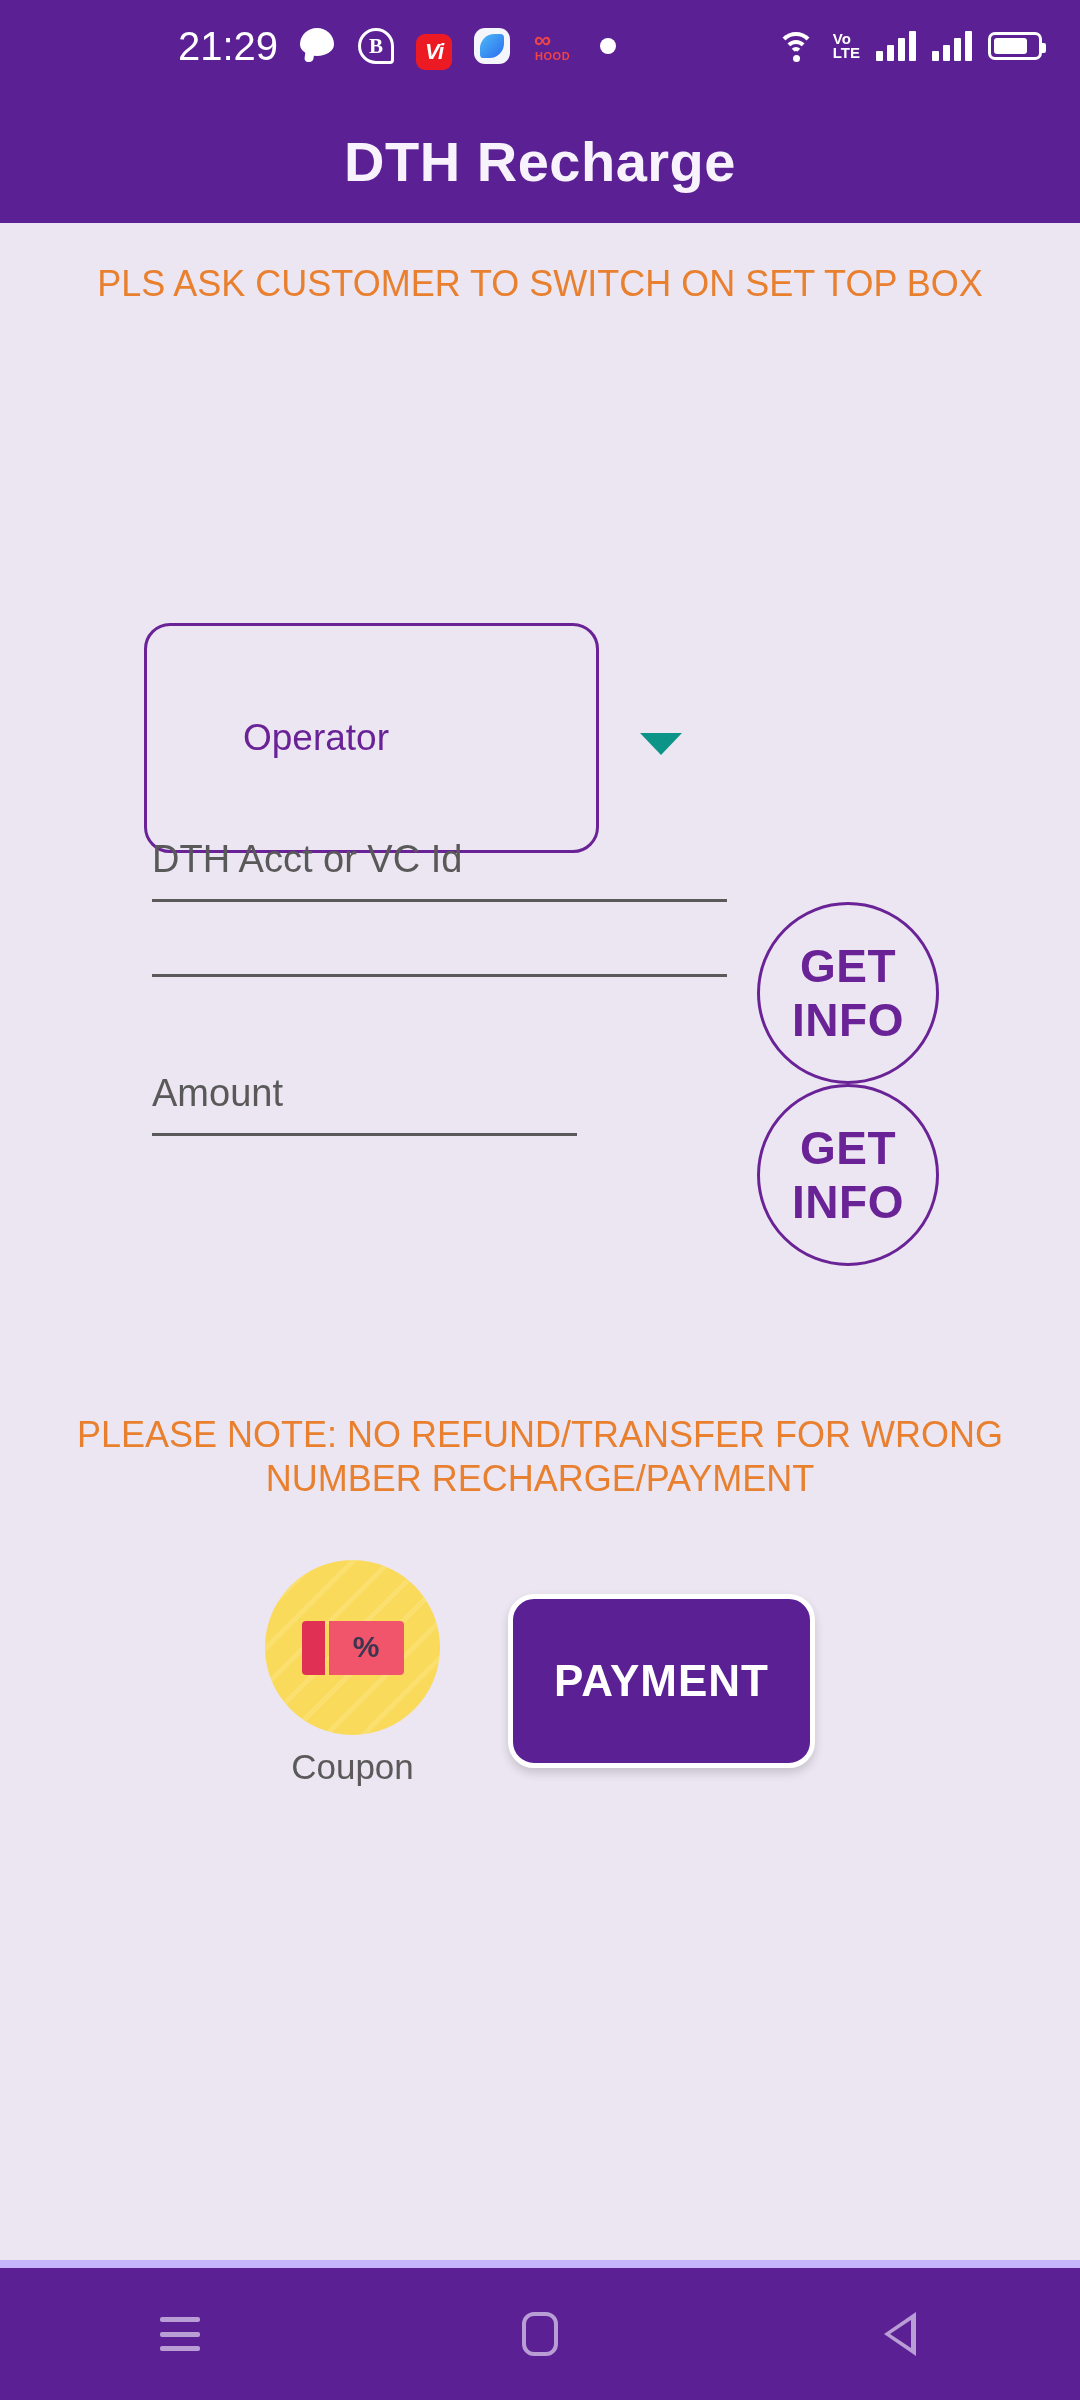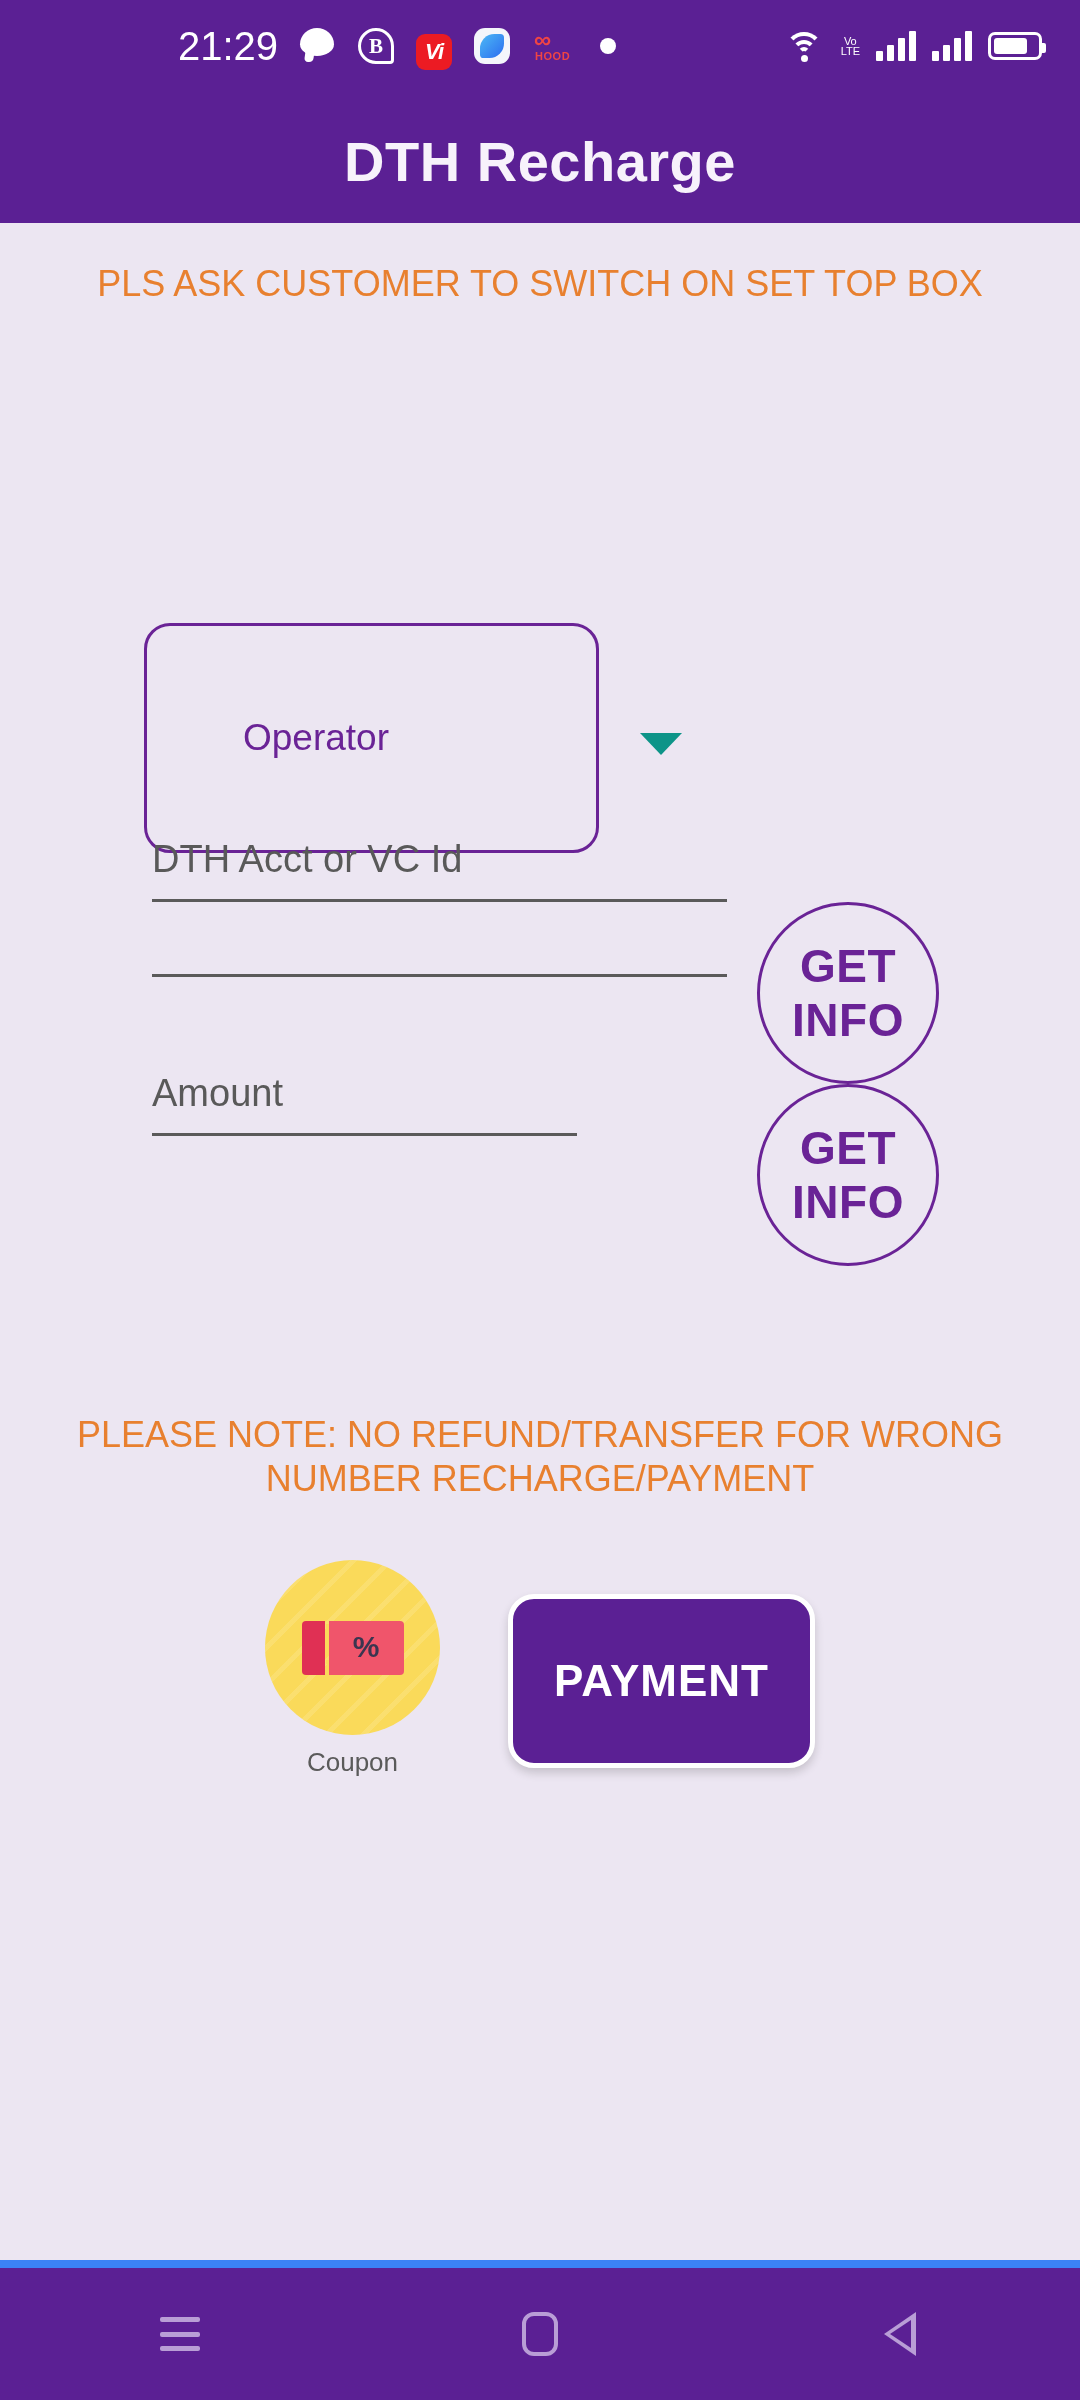--- a/index.html
+++ b/index.html
@@ -5,21 +5,21 @@
   * { margin:0; padding:0; box-sizing:border-box; }
   html, body {
     width:1080px; height:2400px;
     background:#ece6f2;
     font-family:"Liberation Sans", sans-serif;
     overflow:hidden;
   }
   #screen {
     position:relative;
     width:1080px; height:2400px;
-    background:#3b82f6;
+    background:#c4b5fd;
   }
 
   
   .statusbar {
     position:absolute; left:0; top:0; width:1080px; height:92px;
     background:#5b2094;
     display:flex; align-items:center;
   }
   .sb-left {
     position:absolute; left:178px; top:0; height:92px;
@@ -98,22 +98,22 @@
     border-radius:50%;
   }
   .ic-wifi b:nth-child(1){ left:0; top:2px; width:38px; height:38px; }
   .ic-wifi b:nth-child(2){ left:7px; top:10px; width:24px; height:24px; }
   .ic-wifi b:nth-child(3){ left:13px; top:17px; width:12px; height:12px; }
   .ic-wifi i {
     position:absolute; left:16px; top:25px; width:7px; height:7px;
     background:#fff; border-radius:50%;
   }
   .ic-volte {
-    color:#fff; font-size:11px; font-weight:normal; line-height:0.92;
-    text-align:center; letter-spacing:0px;
+    color:#fff; font-size:15px; font-weight:bold; line-height:0.92;
+    text-align:left; letter-spacing:0px;
   }
   .bars { display:flex; align-items:flex-end; gap:4px; height:30px; }
   .bars s { display:block; width:7px; background:#fff; border-radius:1px; text-decoration:none; }
   .bars s:nth-child(1){ height:10px; }
   .bars s:nth-child(2){ height:16px; }
   .bars s:nth-child(3){ height:23px; }
   .bars s:nth-child(4){ height:30px; }
   .ic-batt {
     width:54px; height:28px; border:3px solid #fff; border-radius:7px;
     position:relative; padding:3px;
@@ -225,21 +225,21 @@
     position:absolute; left:24px; top:3px; width:3px; height:48px;
     background:repeating-linear-gradient(
       to bottom, #fada5a 0px, #fada5a 4px,
       rgba(0,0,0,0) 4px, rgba(0,0,0,0) 9px);
   }
   .ticket .pct {
     color:#3b3550; font-size:30px; font-weight:bold; line-height:1;
     transform:translateY(-1px);
   }
   .coupon-label {
-    margin-top:12px; color:#5a5a5a; font-size:26px;
+    margin-top:12px; color:#5a5a5a; font-size:35px;
   }
 
   .recharge-btn {
     position:absolute; left:508px; top:1371px;
     width:307px; height:174px;
     background:#5b2094; border-radius:26px;
     border:5px solid #ffffff;
     box-shadow:0 5px 10px rgba(0,0,0,0.16);
     display:flex; align-items:center; justify-content:center;
   }

